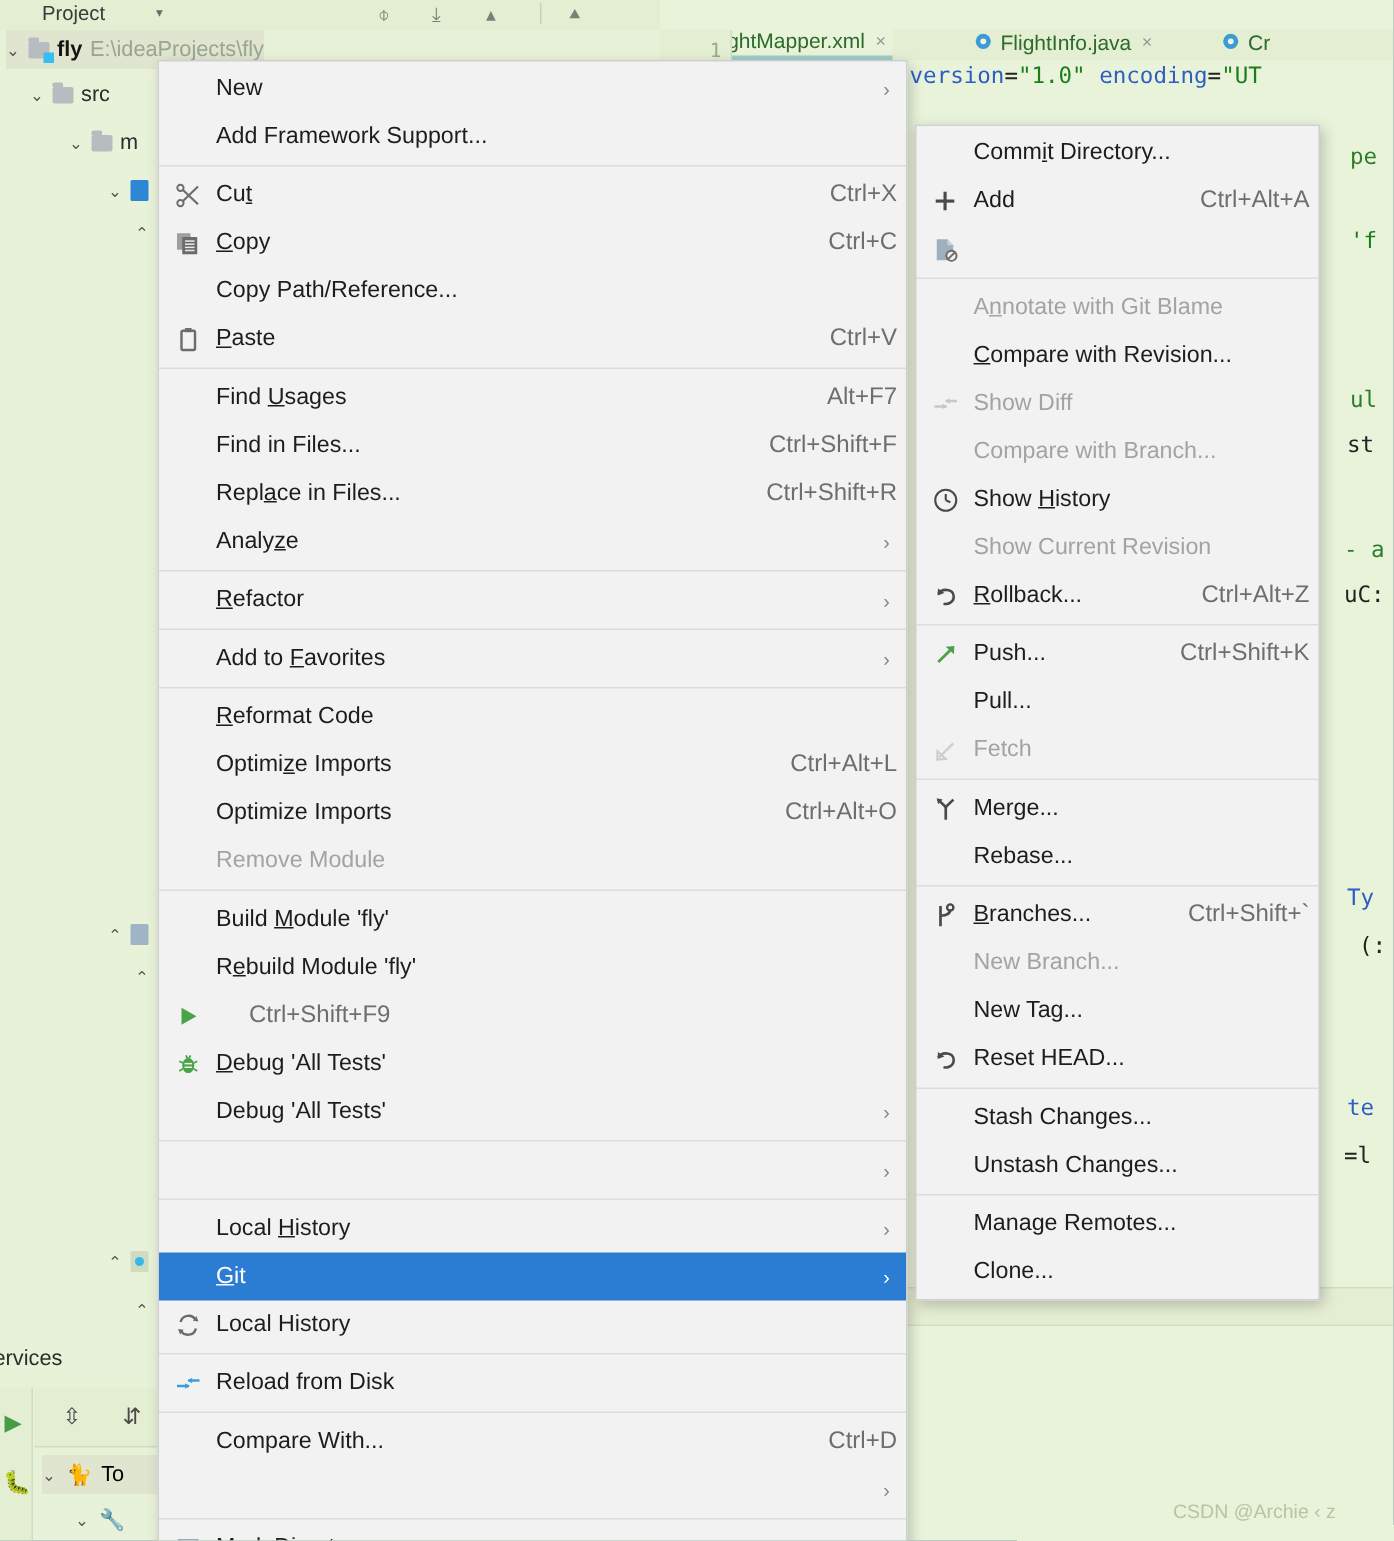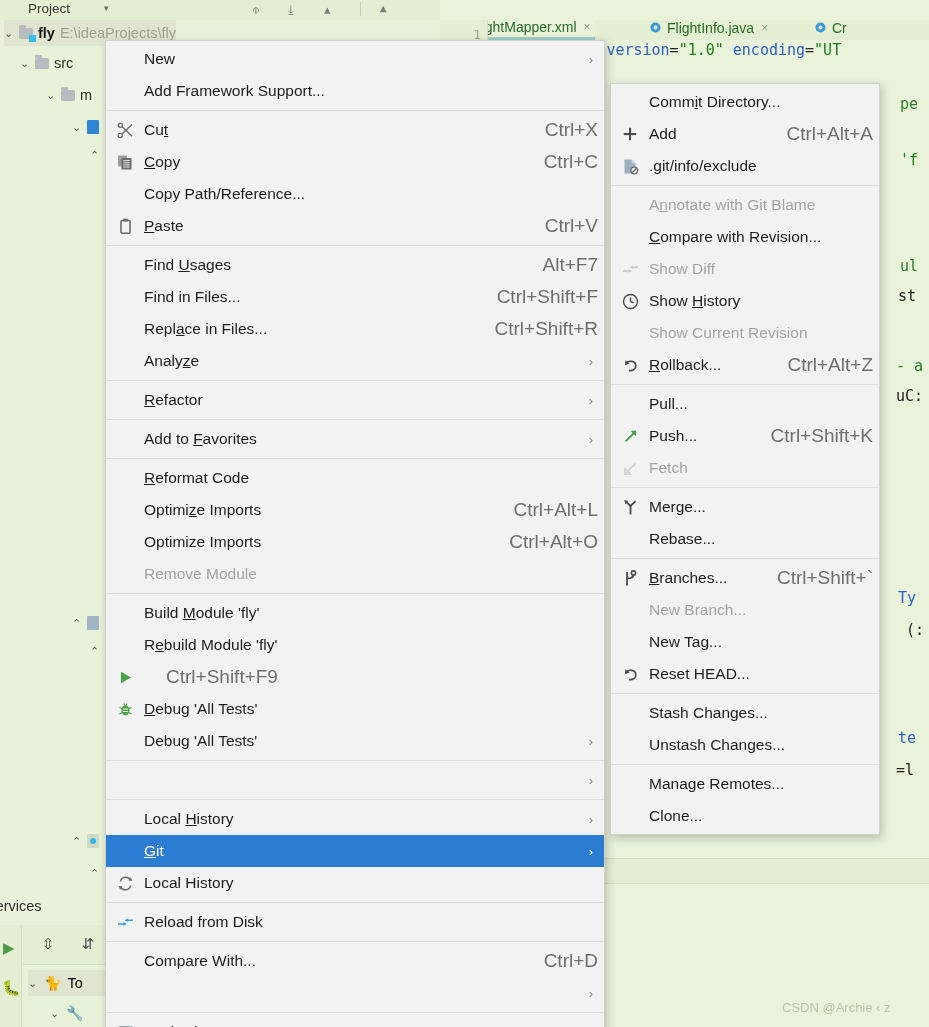--- a/index.html
+++ b/index.html
@@ -181,21 +181,21 @@
     white-space: nowrap;
     cursor: default;
   }
   .mi-ico {
     width: 38px; flex: none; display: flex;
     align-items: center; justify-content: center;
   }
   .mi-label { flex: 1 1 auto; }
   .mi-label u { text-decoration: underline; }
   .mi-accel {
-    color: #6e6e6e; font-size: 19px; margin-left: 22px; flex: none;
+    color: #6e6e6e; font-size: 16px; margin-left: 22px; flex: none;
   }
   .mi-arrow {
     color: #858585; font-size: 13px; width: 14px; flex: none;
     text-align: center; margin-left: 14px;
   }
   .mi.disabled .mi-label,
   .mi.disabled .mi-accel { color: #a3a3a3; }
   .mi.disabled .mi-ico   { opacity: .42; }
   .mi.selected {
     background: #2b7cd3;
@@ -613,21 +613,20 @@
 
     <div class="mi">
       <span class="mi-ico">
         <svg width="17" height="17" viewBox="0 0 17 17">
           <path d="M2.5 1.5 h7 l4 4 v10 h-11 z" fill="#9eb0bd"></path>
           <path d="M9.5 1.5 l4 4 h-4 z" fill="#c4d2dd"></path>
           <circle cx="12.3" cy="12.5" r="3.4" fill="#f2f2f2" stroke="#6b6b6b" stroke-width="1.3"></circle>
           <line x1="10.1" y1="14.7" x2="14.5" y2="10.3" stroke="#6b6b6b" stroke-width="1.3"></line>
         </svg>
       </span>
-      <span class="mi-label">.git/info/exclude</span>
     </div>
 
     <div class="msep"></div>
 
     <div class="mi disabled">
       <span class="mi-ico"></span>
       <span class="mi-label">A<u>n</u>notate with Git Blame</span>
     </div>
 
     <div class="mi">
@@ -640,20 +639,24 @@
         <svg width="17" height="17" viewBox="0 0 17 17">
           <line x1="1" y1="10" x2="9" y2="10" stroke="#8e8e8e" stroke-width="1.6"></line>
           <polygon points="9.6,10 6.4,8.2 6.4,11.8" fill="#8e8e8e"></polygon>
           <line x1="16" y1="6.3" x2="8.5" y2="6.3" stroke="#8e8e8e" stroke-width="1.6"></line>
           <polygon points="7.9,6.3 11.1,4.5 11.1,8.1" fill="#8e8e8e"></polygon>
         </svg>
       </span>
       <span class="mi-label">Show Diff</span>
     </div>
 
+    <div class="mi disabled">
+      <span class="mi-ico"></span>
+      <span class="mi-label">Compare with Branch...</span>
+    </div>
 
     <div class="mi">
       <span class="mi-ico">
         <svg width="17" height="17" viewBox="0 0 17 17">
           <circle cx="8.5" cy="8.5" r="7" fill="none" stroke="#4a4a4a" stroke-width="1.4"></circle>
           <line x1="8.5" y1="8.5" x2="8.5" y2="4.4" stroke="#4a4a4a" stroke-width="1.4"></line>
           <line x1="8.5" y1="8.5" x2="11.6" y2="9.8" stroke="#4a4a4a" stroke-width="1.4"></line>
         </svg>
       </span>
       <span class="mi-label">Show <u>H</u>istory</span>
@@ -671,33 +674,33 @@
           <polygon points="3.3,3.3 3.1,8 7.6,6.4" fill="#4a4a4a"></polygon>
         </svg>
       </span>
       <span class="mi-label"><u>R</u>ollback...</span>
       <span class="mi-accel">Ctrl+Alt+Z</span>
     </div>
 
     <div class="msep"></div>
 
     <div class="mi">
-      <span class="mi-ico"></span>
-      <span class="mi-label">Pull...</span>
-    </div>
-
-    <div class="mi">
       <span class="mi-ico">
         <svg width="17" height="17" viewBox="0 0 17 17">
           <line x1="3.5" y1="13.4" x2="13" y2="4" stroke="#4aa34a" stroke-width="1.9"></line>
           <polygon points="14.2,2.6 14,8.2 8.5,3.1" fill="#4aa34a"></polygon>
         </svg>
       </span>
       <span class="mi-label">Push...</span>
       <span class="mi-accel">Ctrl+Shift+K</span>
+    </div>
+
+    <div class="mi">
+      <span class="mi-ico"></span>
+      <span class="mi-label">Pull...</span>
     </div>
 
     <div class="mi disabled">
       <span class="mi-ico">
         <svg width="17" height="17" viewBox="0 0 17 17">
           <line x1="13.5" y1="3.6" x2="4" y2="13" stroke="#9e9e9e" stroke-width="1.6"></line>
           <polygon points="2.8,14.4 3,8.8 8.5,13.9" fill="none" stroke="#9e9e9e" stroke-width="1.4"></polygon>
         </svg>
       </span>
       <span class="mi-label">Fetch</span>

